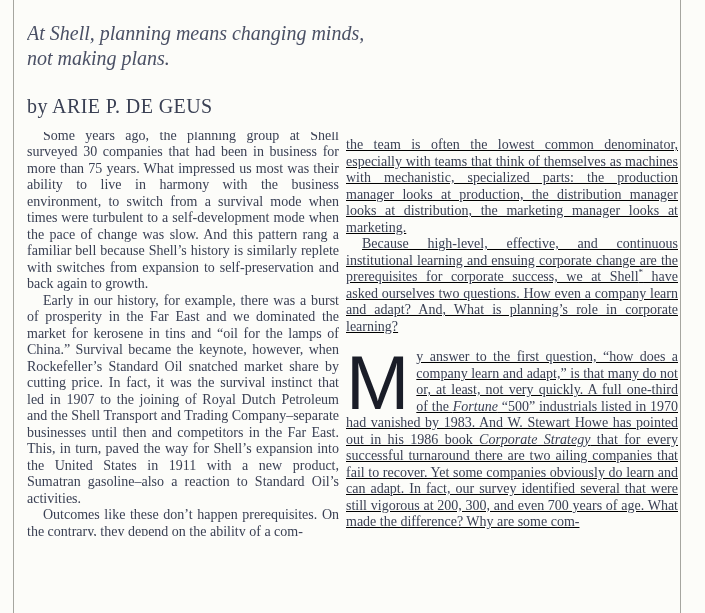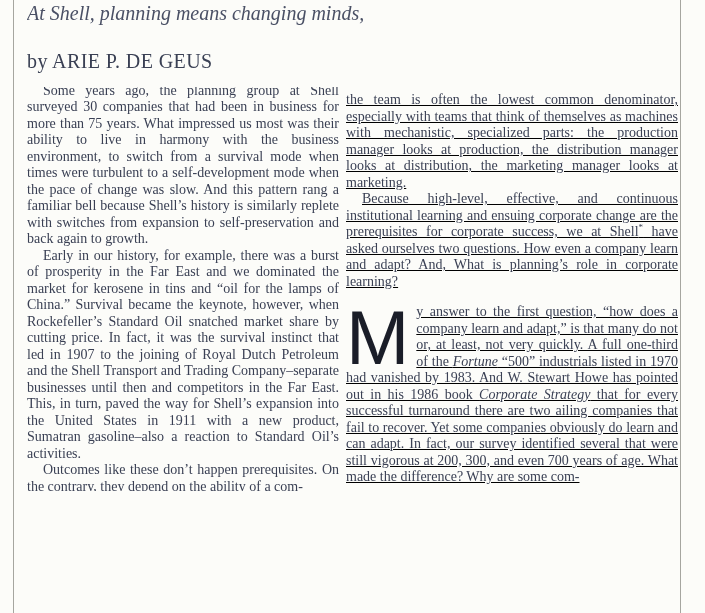--- a/index.html
+++ b/index.html
@@ -14,21 +14,21 @@
     width:705px;height:613px;overflow:hidden;
     background:var(--background);
     font-family:"Liberation Serif", serif;
   }
   .page{position:relative;width:705px;height:613px;}
   .rule-left,.rule-right{position:absolute;top:0;height:613px;width:1px;background:var(--rule);}
   .rule-left{left:13px;}
   .rule-right{left:680px;}
   .content{position:absolute;left:27px;top:0;width:651px;height:613px;overflow:hidden;}
   .epigraph{
-    padding-top:1px;
+    padding-top:21px;
     font-style:italic;
     font-size:20px;line-height:25px;
     color:var(--epigraph-text);
   }
   .title{
     margin:42px 0 0 0;
     font-family:"Liberation Sans", sans-serif;
     font-weight:400;
     font-size:48px;line-height:50px;
     letter-spacing:-1px;
@@ -73,20 +73,21 @@
 </head>
 <body>
 
 <div class="page">
   <div class="rule-left"></div>
   <div class="rule-right"></div>
   <div class="content">
 
     <div class="epigraph">
       <span>At Shell, planning means changing minds,</span><br>
+      <span>not making plans.</span>
     </div>
 
 
     <div class="byline">by ARIE P. DE GEUS</div>
 
     <div class="columns">
       <div class="col-left" id="col-left">
           <p class="body-par indent"><span>Some years ago, the planning group at Shell surveyed 30 companies that had been in business for more than 75 years. What impressed us most was their ability to live in harmony with the business environment, to switch from a survival mode when times were turbulent to a self-development mode when the pace of change was slow. And this pattern rang a familiar bell because Shell’s history is similarly replete with switches from expansion to self-preservation and back again to growth.</span></p>
           <p class="body-par indent"><span>Early in our history, for example, there was a burst of prosperity in the Far East and we dominated the market for kerosene in tins and “oil for the lamps of China.” Survival became the keynote, however, when Rockefeller’s Standard Oil snatched market share by cutting price. In fact, it was the survival instinct that led in 1907 to the joining of Royal Dutch Petroleum and the Shell Transport and Trading Company–separate businesses until then and competitors in the Far East. This, in turn, paved the way for Shell’s expansion into the United States in 1911 with a new product, Sumatran gasoline–also a reaction to Standard Oil’s activities.</span></p>
           <p class="body-par indent"><span>Outcomes like these don’t happen prerequisites. On the contrary, they depend on the ability of a com-</span></p>

